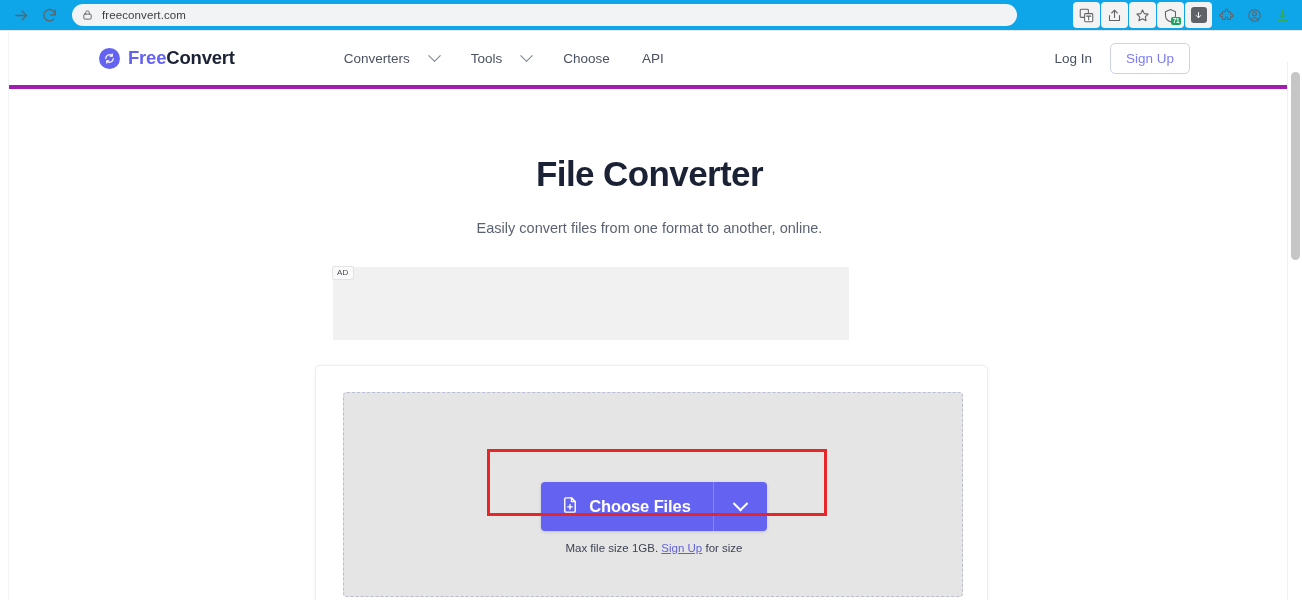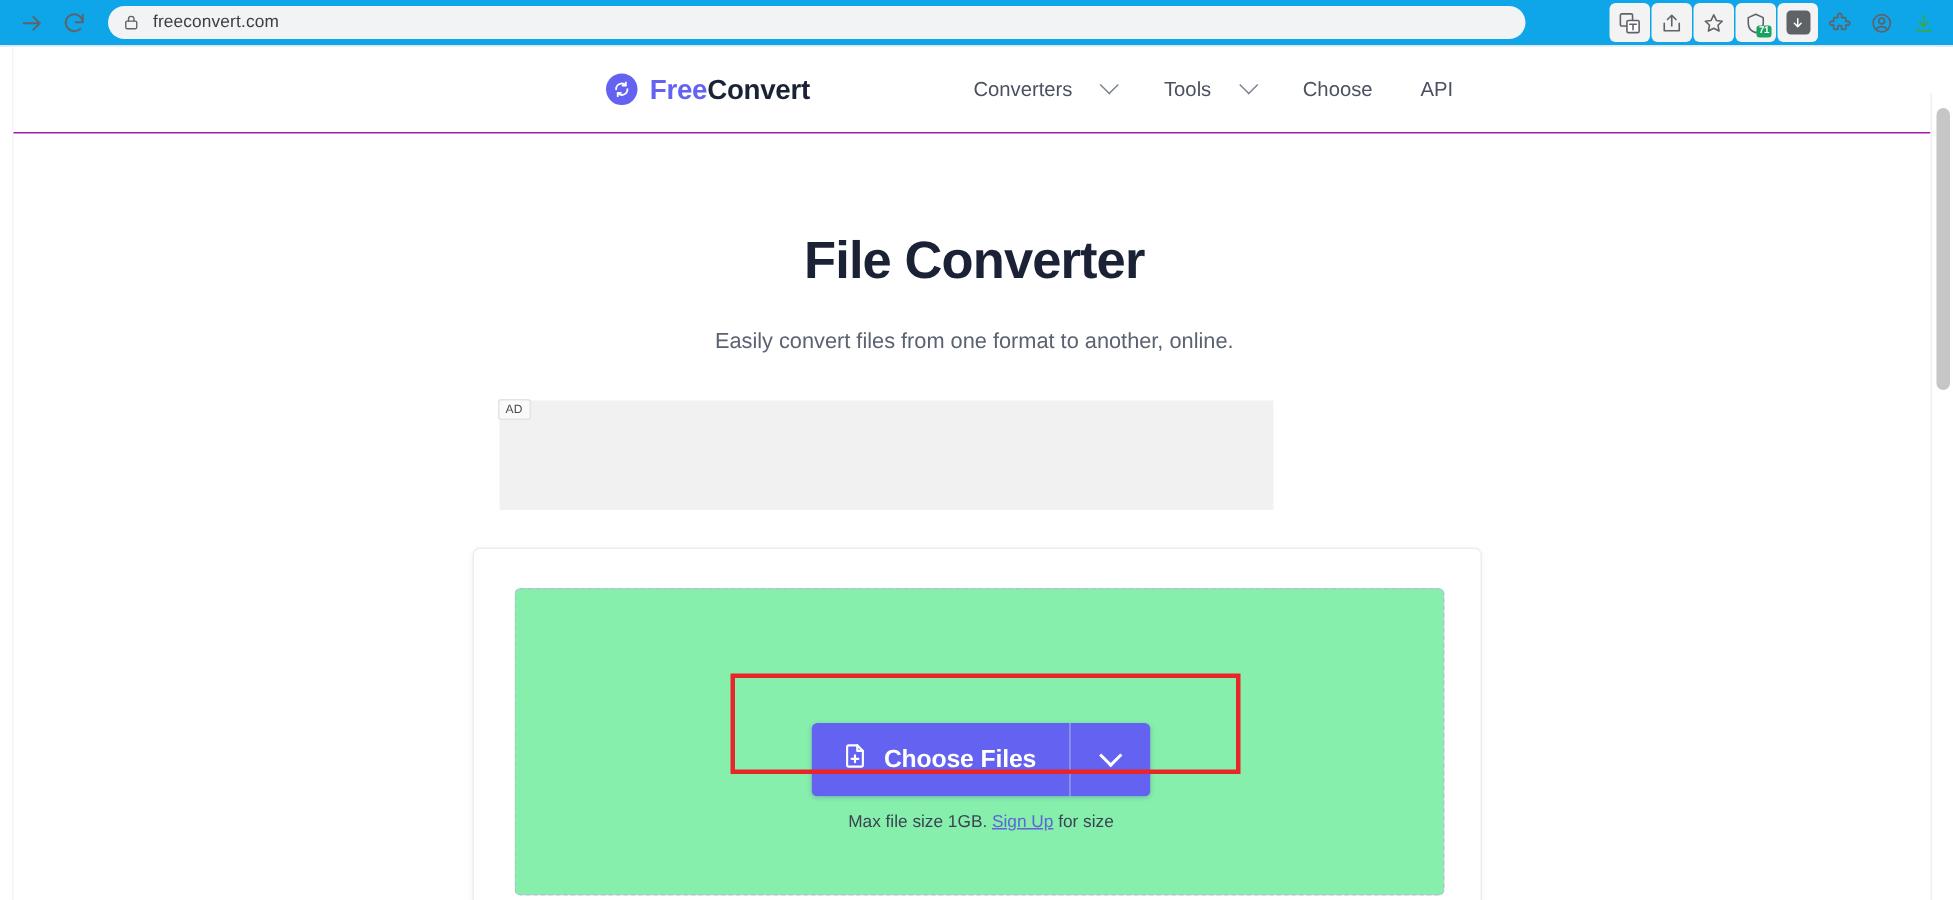--- a/index.html
+++ b/index.html
@@ -88,22 +88,22 @@
     width: 1px; height: 569px;
     background: #f4f4f5;
   }
 
   
   .site-header {
     position: absolute;
     top: 0; left: 9px;
     width: 1281px; height: 58px;
     background: #fff;
-    border-bottom: 1px solid #a21caf;
-    display: flex; align-items: center; justify-content: center;
+    border-bottom: 4px solid #a21caf;
+    display: flex; align-items: center;
   }
   .brand {
     display: flex; align-items: center;
     margin-left: 90px;
     gap: 8px;
   }
   .brand-mark {
     width: 21px; height: 21px;
     border-radius: 50%;
     background: #6463f1;
@@ -201,21 +201,21 @@
     width: 673px; height: 263px;
     background: #ffffff;
     border: 1px solid #edeef2;
     border-radius: 5px;
     box-shadow: 0 1px 4px rgba(30,35,60,.05);
   }
   .dropzone {
     position: absolute;
     top: 26px; left: 27px;
     width: 620px; height: 205px;
-    background: #86efac;
+    background: #e5e5e5;
     border: 1.6px dashed #b9bdd6;
     border-radius: 4px;
   }
 
   .btn-row {
     position: absolute;
     top: 89px; left: 0; width: 620px;
     display: flex; justify-content: center;
   }
   .choose-group {
@@ -395,20 +395,24 @@
         <span class="chev"></span>
       </div>
       <div class="nav-item">
         <span>Choose</span>
       </div>
       <div class="nav-item">
         <span>API</span>
       </div>
     </nav>
 
+    <div class="auth">
+      <div class="login-link">Log In</div>
+      <div class="signup-btn">Sign Up</div>
+    </div>
   </div>
 
   <div class="hero-title">File Converter</div>
   <div class="hero-sub">Easily convert files from one format to another, online.</div>
 
   <div class="ad-block">
     <span class="ad-label">AD</span>
   </div>
 
   <div class="card">

